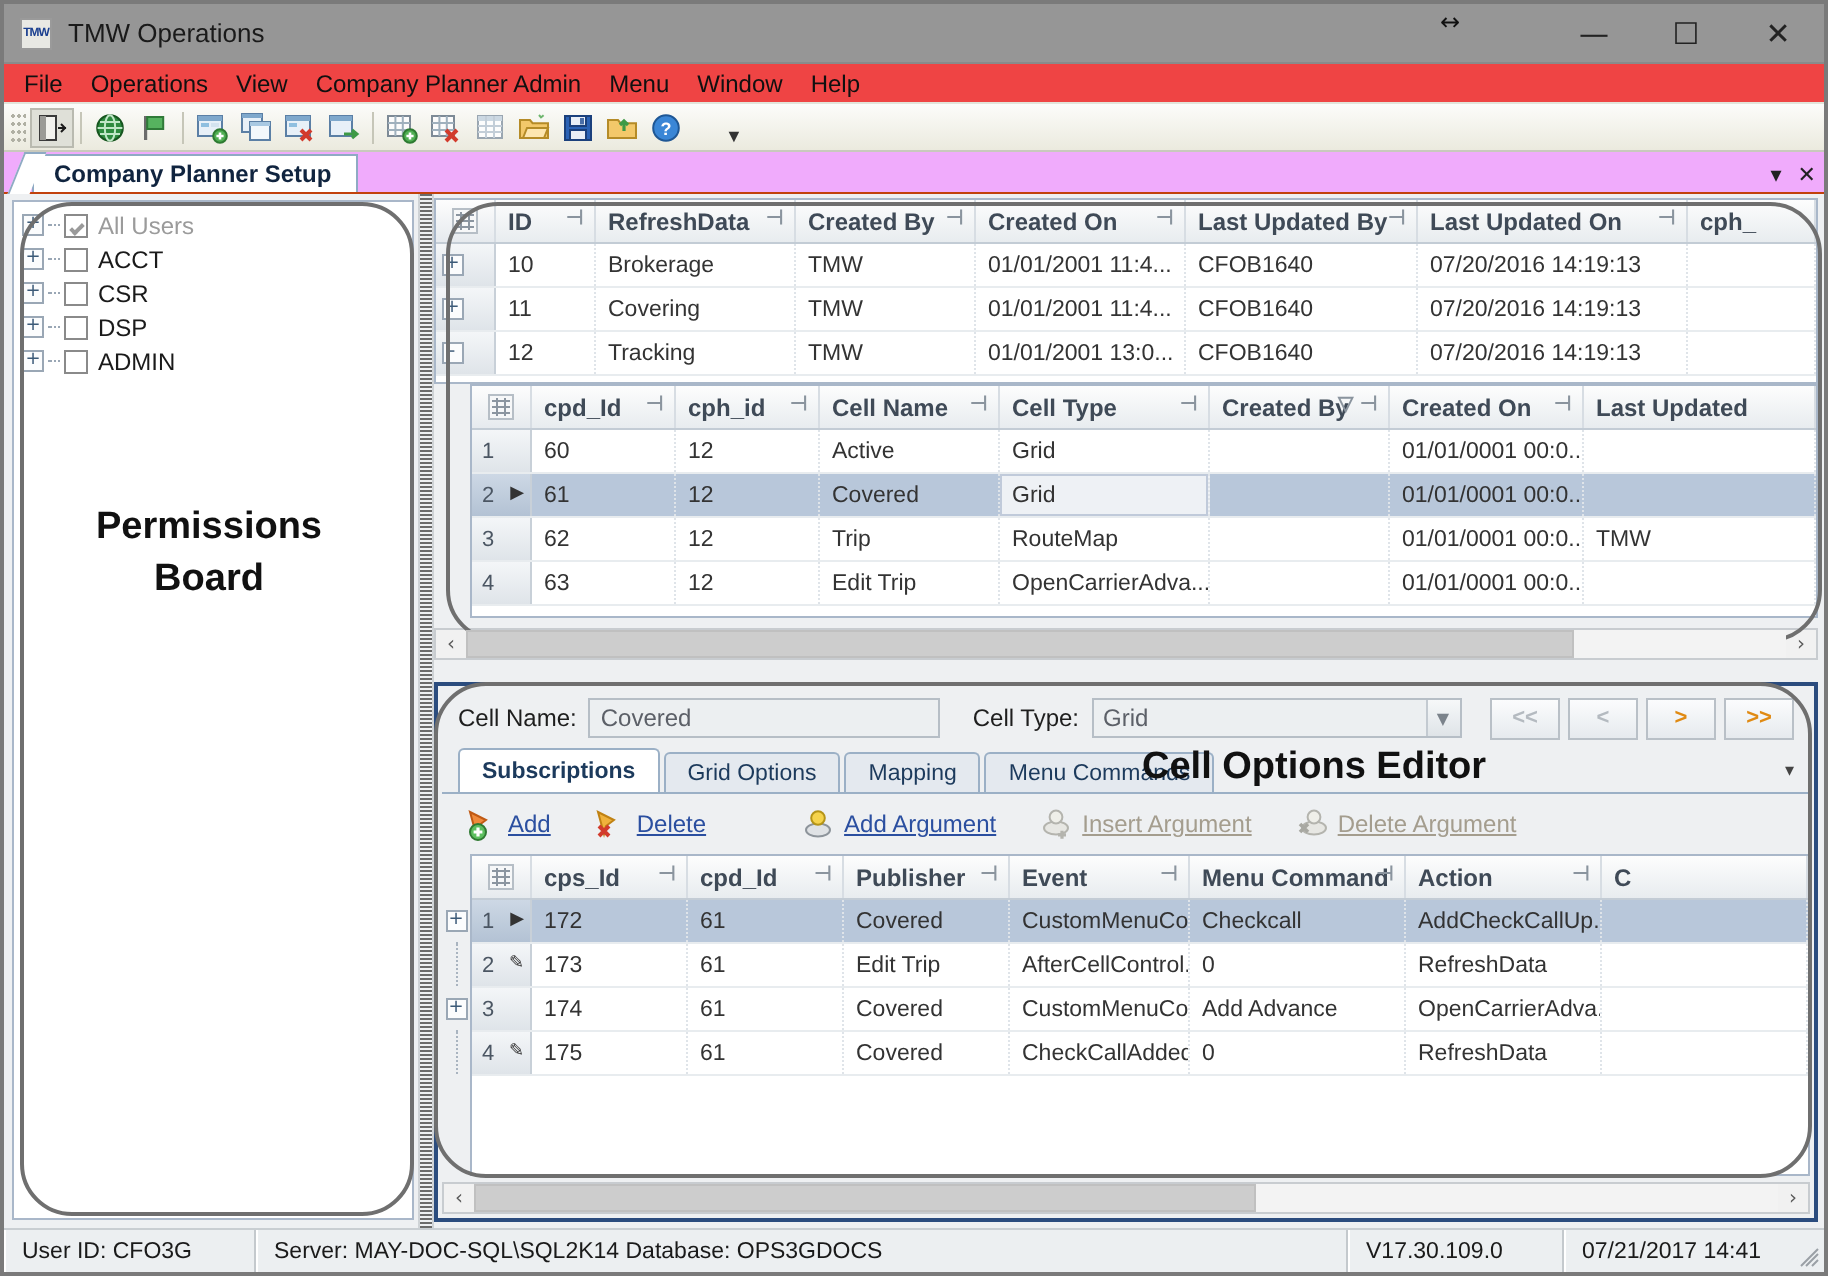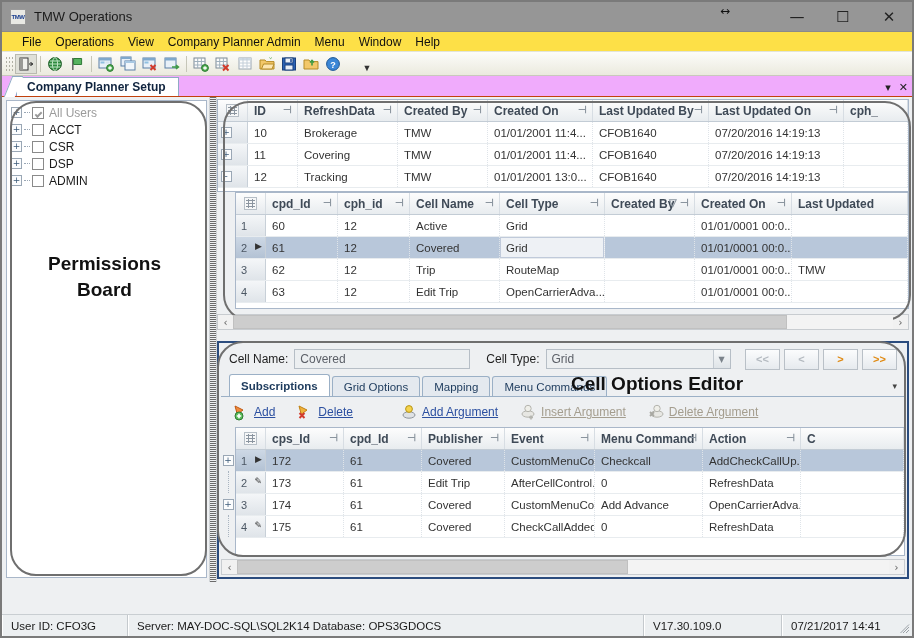--- a/index.html
+++ b/index.html
@@ -39,22 +39,22 @@
     font-size: 15px; color:#222; font-family:"DejaVu Sans", sans-serif;
   }
   .resize-cursor {
     position:absolute; left: 716px; top: 2px; width: 14px; height:14px;
     font-size: 12px; color:#111; line-height: 14px; text-align:center;
     font-family:"DejaVu Sans", sans-serif;
   }
 
   
   .menubar {
-    height: 20px; flex: 0 0 20px; background:#fde047;
-    display:flex; align-items:center; padding-left:13px;
+    height: 20px; flex: 0 0 20px; background:#ef4444;
+    display:flex; align-items:center; padding-left:3px;
     border-bottom: 1px solid #e2e4da;
   }
   .menuitem { padding: 2px 7px; font-size: 12px; color:#101010; }
 
   
   .toolbar {
     height: 24px; flex: 0 0 24px;
     background: linear-gradient(#fcfcfa,#ebeade);
     display:flex; align-items:center; border-bottom:1px solid #c9c9bd;
     position: relative;
@@ -218,21 +218,21 @@
     font-family:"DejaVu Sans", sans-serif; }
 
   .linkbar { height:30px; flex:0 0 30px; display:flex; align-items:center; padding-left:12px; gap:4px; }
   .lnk { display:flex; align-items:center; margin-right:18px; }
   .lnk .ltxt { font-size:12px; color:#2b4fa0; text-decoration:underline; margin-left:3px; }
   .lnk.dis .ltxt { color:#a49d8e; }
 
   
   .statusbar {
     height: 22px; flex:0 0 22px; background:#eceff1; border-top:1px solid #c9ced2;
-    display:flex; align-items:stretch; font-size:11.5px; color:#1a1a1a;margin-top:32px;
+    display:flex; align-items:stretch; font-size:11.5px; color:#1a1a1a;
   }
   .sb-cell { display:flex; align-items:center; padding:0 8px; border-right:1px solid #c4c9cd;
      border-left:1px solid #ffffff; }
   .sb-flex { flex:1 1 auto; }
   .sb-grip { width:14px; display:flex; align-items:flex-end; justify-content:flex-end; padding:0 2px 2px 0;}
 </style>
 </head>
 <body>
 
 <div id="app">
@@ -819,21 +819,21 @@
           </div>
           <div class="hs-arrow">›</div>
         </div>
       </div>
     </div>
   </div>
 
   <div class="statusbar">
     <div class="sb-cell" style="width:126px">User ID: CFO3G</div>
     <div class="sb-cell sb-flex">Server: MAY-DOC-SQL\SQL2K14   Database: OPS3GDOCS</div>
-    <div class="sb-cell" style="width:138px">V17.30.109.0</div>
+    <div class="sb-cell" style="width:108px">V17.30.109.0</div>
     <div class="sb-cell" style="width:116px; border-right:none;">07/21/2017 14:41</div>
     <div class="sb-grip">
       <svg width="10" height="10" viewBox="0 0 10 10">
           <path d="M9 3L3 9M9 6L6 9M9 0.5L0.5 9" stroke="#9aa0a6"></path>
         </svg>
     </div>
   </div>
 </div>
 
 </body></html>

